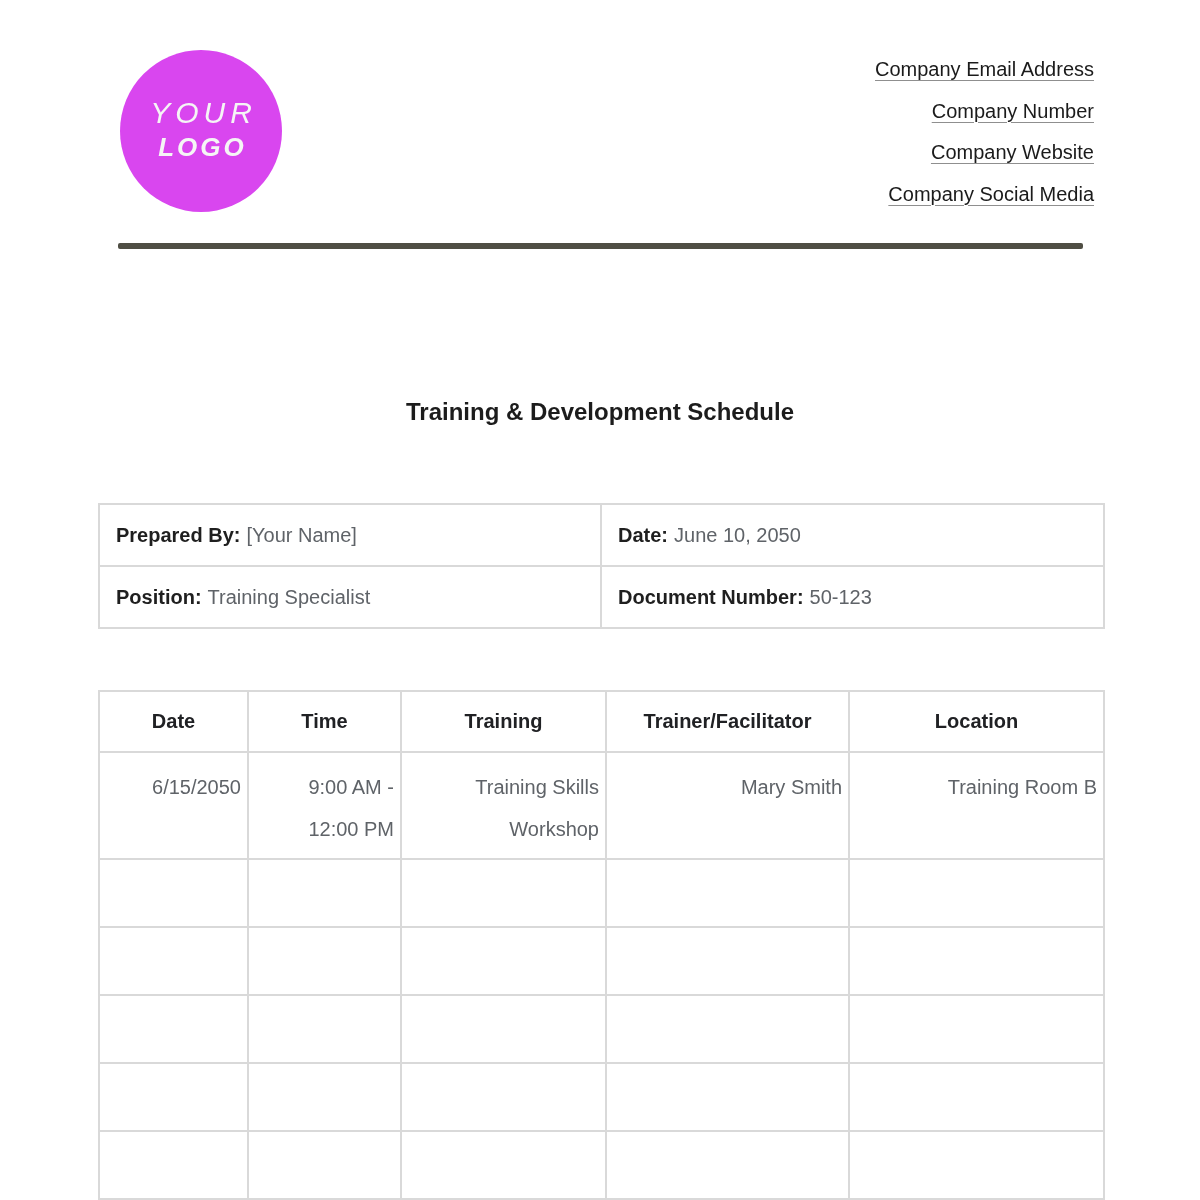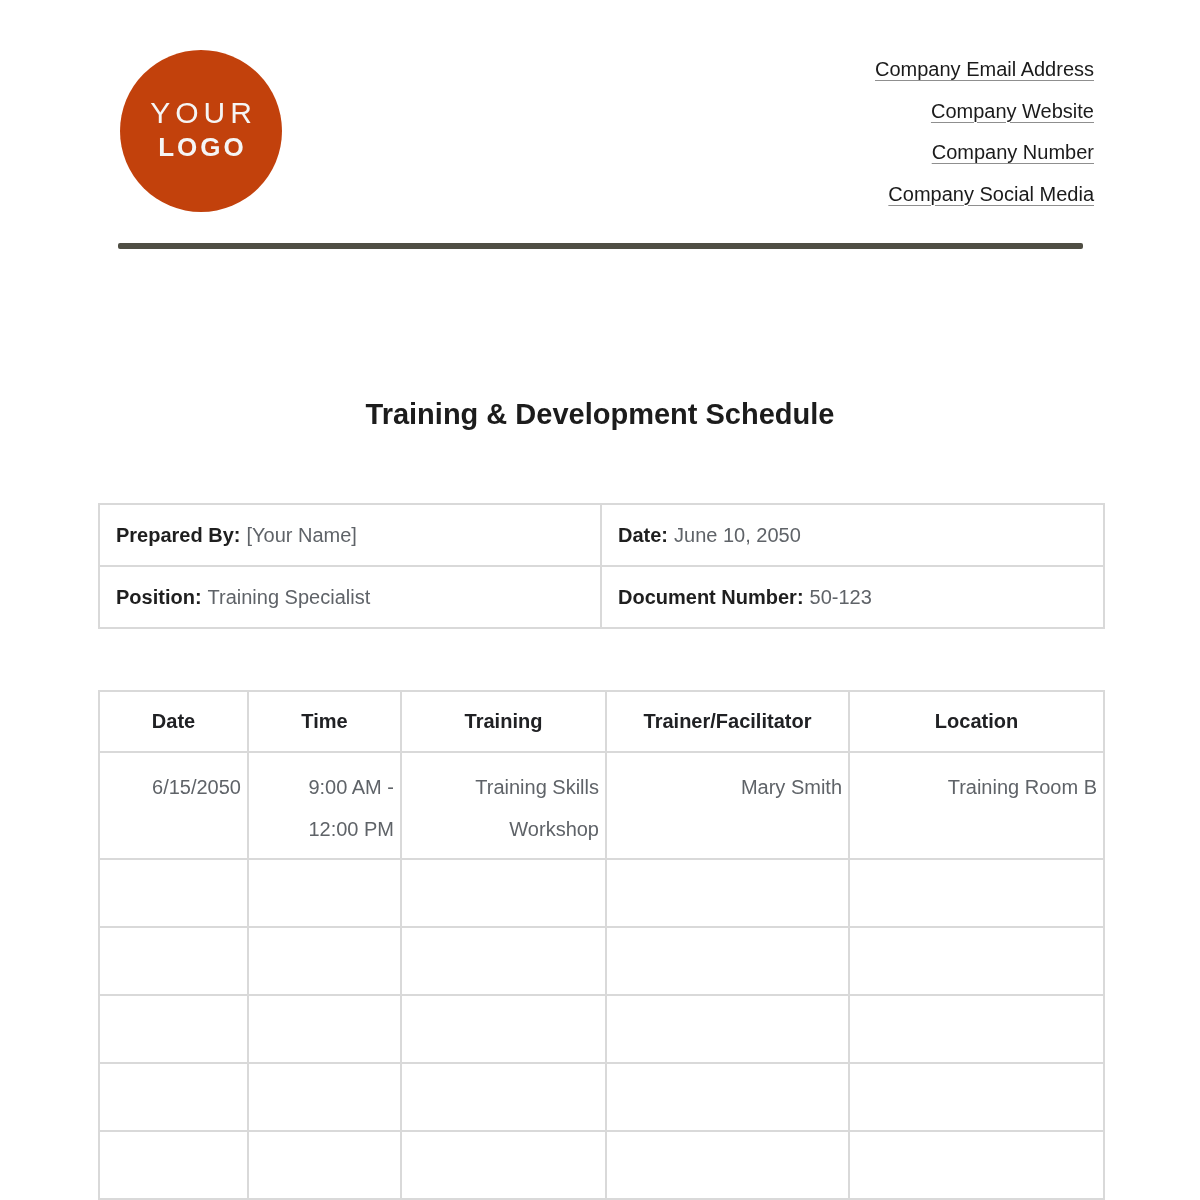--- a/index.html
+++ b/index.html
@@ -9,23 +9,24 @@
     position: relative; overflow: hidden;
     font-family: "Liberation Sans", sans-serif;
     color: #1f1f1f;
   }
   .page { position: absolute; inset: 0; background: #ffffff; }
 
   
   .logo {
     position: absolute; left: 120px; top: 50px;
     width: 162px; height: 162px; border-radius: 50%;
-    background: #c2410c;
+    background: #d946ef;
     display: flex; flex-direction: column; align-items: center; justify-content: center;
     color: #f5f5f5;
+    font-style: italic;
   }
   .logo .logo-your {
     font-size: 30px; font-weight: 400; letter-spacing: 5px;
     line-height: 32px; padding-left: 5px;
   }
   .logo .logo-logo {
     font-size: 26px; font-weight: 700; letter-spacing: 3px;
     line-height: 36px; padding-left: 3px;
   }
   .contact-links {
@@ -45,21 +46,21 @@
   .divider {
     position: absolute; left: 118px; top: 243px;
     width: 965px; height: 6px; border-radius: 2px;
     background: #4f4e44;
   }
 
   
   .doc-title {
     position: absolute; left: 0; top: 398px; width: 1200px;
     text-align: center;
-    font-size: 29px; font-weight: 700; color: #1c1c1c;
+    font-size: 24px; font-weight: 700; color: #1c1c1c;
   }
 
   
   table { border-collapse: collapse; table-layout: fixed; }
   .info-table {
     position: absolute; left: 98px; top: 503px; width: 1005px; padding-left: 36px;
   }
   .info-table td {
     border: 2px solid #d9d9d9;
     height: 60px;
@@ -96,22 +97,22 @@
 
 <div class="page">
 
   <div class="logo">
     <span class="logo-your">YOUR</span>
     <span class="logo-logo">LOGO</span>
   </div>
 
   <nav class="contact-links">
     <a>Company Email Address</a>
+    <a>Company Number</a>
     <a>Company Website</a>
-    <a>Company Number</a>
     <a>Company Social Media</a>
   </nav>
 
   <div class="divider"></div>
 
   <h1 class="doc-title">Training &amp; Development Schedule</h1>
 
   <table class="info-table">
     <colgroup>
         <col style="width:502px">

